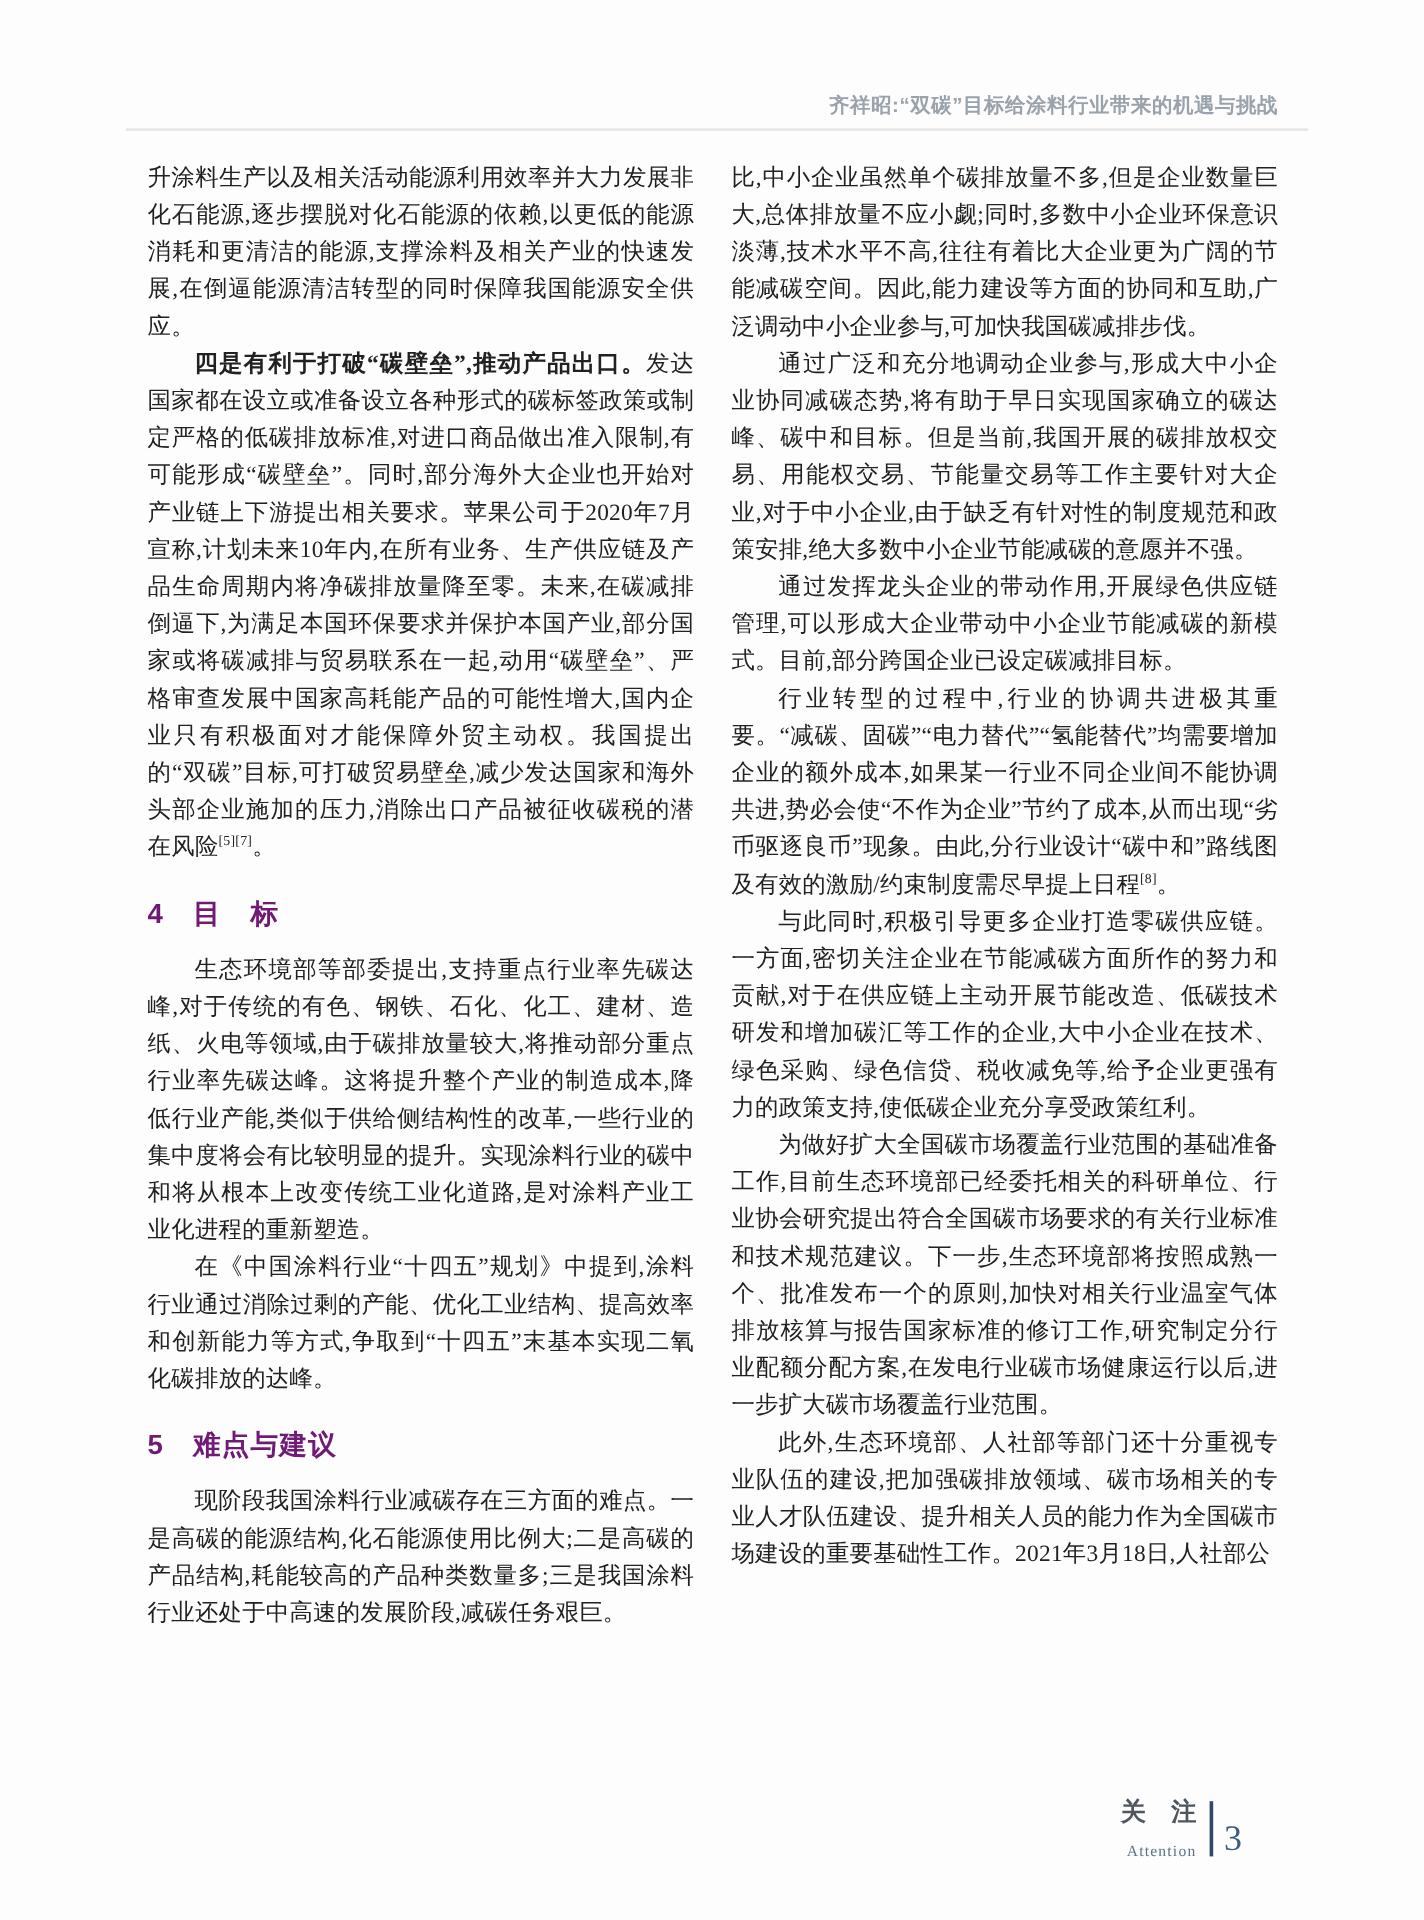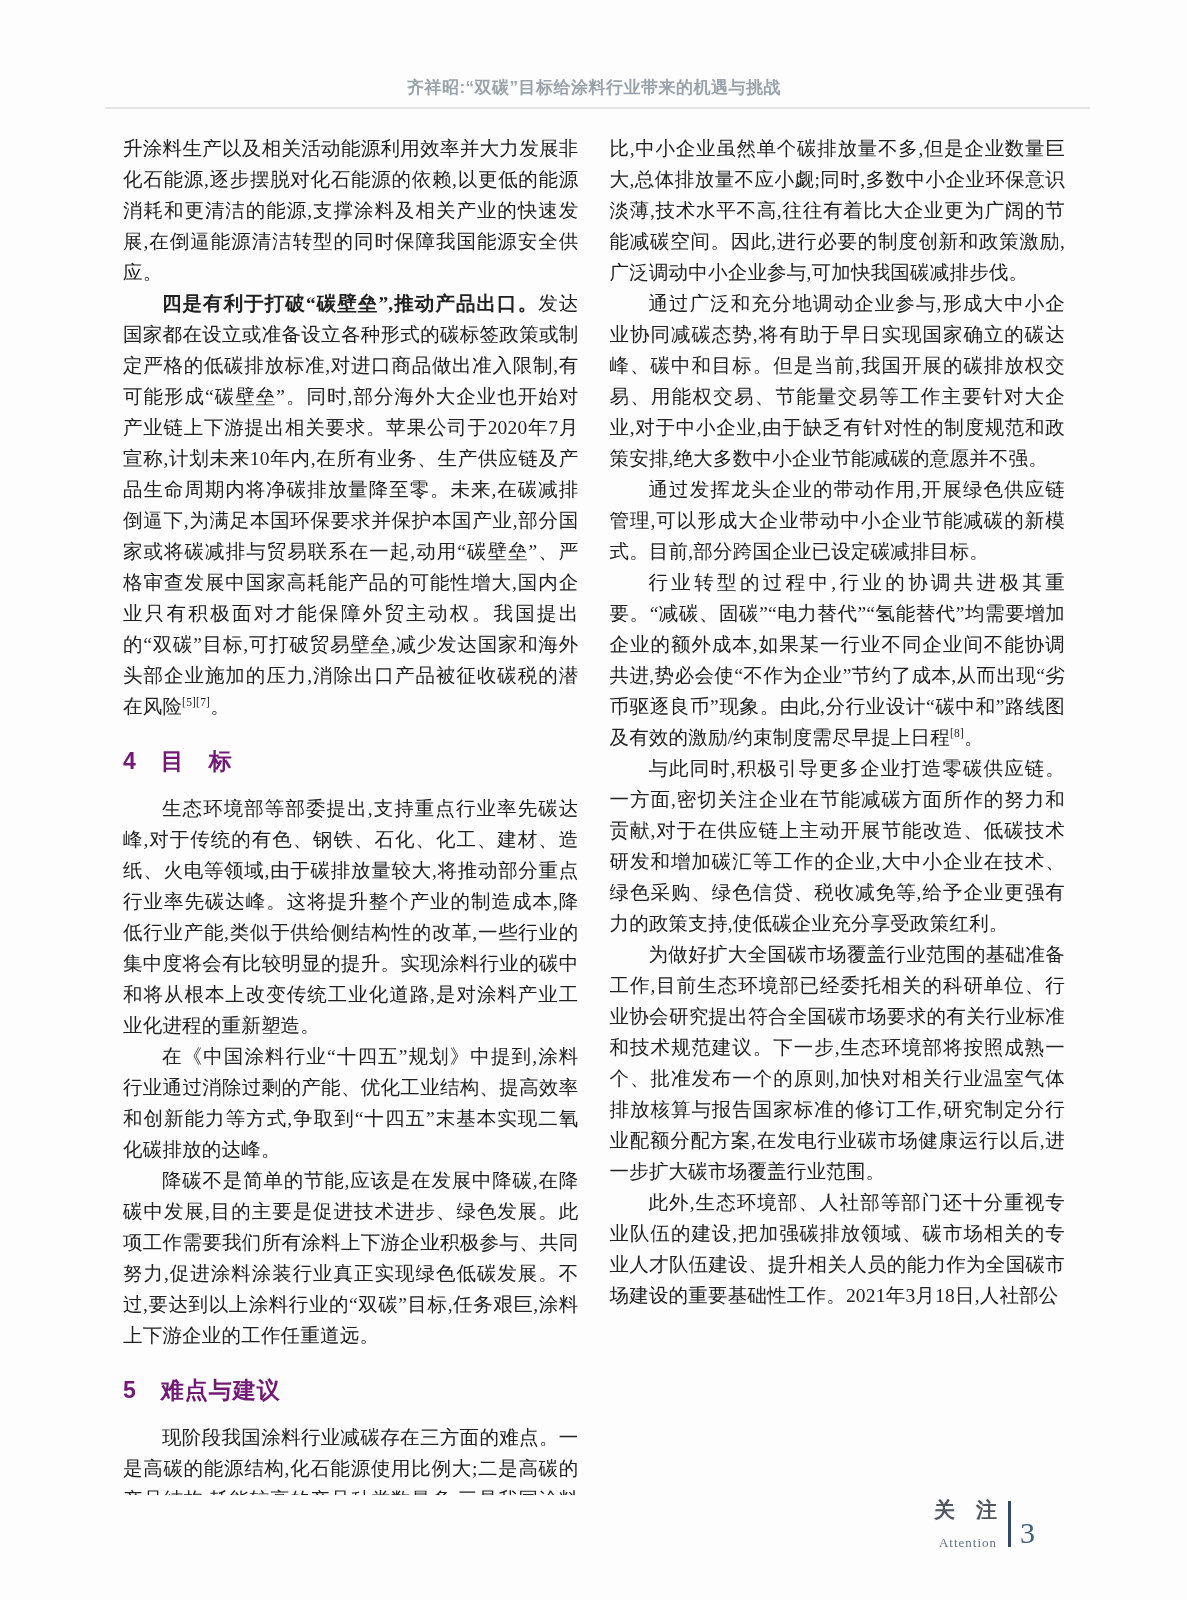--- a/index.html
+++ b/index.html
@@ -10,21 +10,21 @@
     background: #fdfdfd;
     overflow: hidden;
     font-family: "Liberation Serif", "DejaVu Serif", serif;
     color: #212121;
   }
   .running-header {
     position: absolute;
     top: 76px;
     right: 122px;
     left: 123px;
-    text-align: center;
+    text-align: right;
     font-family: "Liberation Sans", "DejaVu Sans", sans-serif;
     font-size: 17px;
     font-weight: 600;
     letter-spacing: 0.5px;
     color: #9aa3ac;
   }
   .header-rule {
     position: absolute;
     top: 107px;
     left: 105px;
@@ -113,28 +113,27 @@
   <div class="header-rule"></div>
 
   <div class="columns">
 
     <div class="col">
       <p class="para">升涂料生产以及相关活动能源利用效率并大力发展非化石能源,逐步摆脱对化石能源的依赖,以更低的能源消耗和更清洁的能源,支撑涂料及相关产业的快速发展,在倒逼能源清洁转型的同时保障我国能源安全供应。</p>
       <p class="para ind"><span class="bold">四是有利于打破“碳壁垒”,推动产品出口。</span><span>发达国家都在设立或准备设立各种形式的碳标签政策或制定严格的低碳排放标准,对进口商品做出准入限制,有可能形成“碳壁垒”。同时,部分海外大企业也开始对产业链上下游提出相关要求。苹果公司于2020年7月宣称,计划未来10年内,在所有业务、生产供应链及产品生命周期内将净碳排放量降至零。未来,在碳减排倒逼下,为满足本国环保要求并保护本国产业,部分国家或将碳减排与贸易联系在一起,动用“碳壁垒”、严格审查发展中国家高耗能产品的可能性增大,国内企业只有积极面对才能保障外贸主动权。我国提出的“双碳”目标,可打破贸易壁垒,减少发达国家和海外头部企业施加的压力,消除出口产品被征收碳税的潜在风险</span><sup class="cite">[5][7]</sup><span>。</span></p>
       <h2 class="sec"><span class="sec-num">4</span><span class="sec-title">目　标</span></h2>
       <p class="para ind">生态环境部等部委提出,支持重点行业率先碳达峰,对于传统的有色、钢铁、石化、化工、建材、造纸、火电等领域,由于碳排放量较大,将推动部分重点行业率先碳达峰。这将提升整个产业的制造成本,降低行业产能,类似于供给侧结构性的改革,一些行业的集中度将会有比较明显的提升。实现涂料行业的碳中和将从根本上改变传统工业化道路,是对涂料产业工业化进程的重新塑造。</p>
       <p class="para ind">在《中国涂料行业“十四五”规划》中提到,涂料行业通过消除过剩的产能、优化工业结构、提高效率和创新能力等方式,争取到“十四五”末基本实现二氧化碳排放的达峰。</p>
-      <p class="para ind">降碳不是简单的节能,应该是在发展中降碳,在降碳中发展,目的主要是促进技术进步、绿色发展。此项工作需要我们所有涂料上下游企业积极参与、共同努力,促进涂料涂装行业真正实现绿色低碳发展。不过,要达到以上涂料行业的“双碳”目标,任务艰巨,涂料上下游企业的工作任重道远。</p>
       <h2 class="sec"><span class="sec-num">5</span><span class="sec-title">难点与建议</span></h2>
       <p class="para ind">现阶段我国涂料行业减碳存在三方面的难点。一是高碳的能源结构,化石能源使用比例大;二是高碳的产品结构,耗能较高的产品种类数量多;三是我国涂料行业还处于中高速的发展阶段,减碳任务艰巨。</p>
 
     </div>
 
     <div class="col">
-      <p class="para">比,中小企业虽然单个碳排放量不多,但是企业数量巨大,总体排放量不应小觑;同时,多数中小企业环保意识淡薄,技术水平不高,往往有着比大企业更为广阔的节能减碳空间。因此,进行必要的制度创新和政策激励,广泛调动中小企业参与,可加快我国碳减排步伐。</p>
+      <p class="para">比,中小企业虽然单个碳排放量不多,但是企业数量巨大,总体排放量不应小觑;同时,多数中小企业环保意识淡薄,技术水平不高,往往有着比大企业更为广阔的节能减碳空间。因此,能力建设等方面的协同和互助,广泛调动中小企业参与,可加快我国碳减排步伐。</p>
       <p class="para ind">通过广泛和充分地调动企业参与,形成大中小企业协同减碳态势,将有助于早日实现国家确立的碳达峰、碳中和目标。但是当前,我国开展的碳排放权交易、用能权交易、节能量交易等工作主要针对大企业,对于中小企业,由于缺乏有针对性的制度规范和政策安排,绝大多数中小企业节能减碳的意愿并不强。</p>
       <p class="para ind">通过发挥龙头企业的带动作用,开展绿色供应链管理,可以形成大企业带动中小企业节能减碳的新模式。目前,部分跨国企业已设定碳减排目标。</p>
       <p class="para ind"><span>行业转型的过程中,行业的协调共进极其重要。“减碳、固碳”“电力替代”“氢能替代”均需要增加企业的额外成本,如果某一行业不同企业间不能协调共进,势必会使“不作为企业”节约了成本,从而出现“劣币驱逐良币”现象。由此,分行业设计“碳中和”路线图及有效的激励/约束制度需尽早提上日程</span><sup class="cite">[8]</sup><span>。</span></p>
       <p class="para ind">与此同时,积极引导更多企业打造零碳供应链。一方面,密切关注企业在节能减碳方面所作的努力和贡献,对于在供应链上主动开展节能改造、低碳技术研发和增加碳汇等工作的企业,大中小企业在技术、绿色采购、绿色信贷、税收减免等,给予企业更强有力的政策支持,使低碳企业充分享受政策红利。</p>
       <p class="para ind">为做好扩大全国碳市场覆盖行业范围的基础准备工作,目前生态环境部已经委托相关的科研单位、行业协会研究提出符合全国碳市场要求的有关行业标准和技术规范建议。下一步,生态环境部将按照成熟一个、批准发布一个的原则,加快对相关行业温室气体排放核算与报告国家标准的修订工作,研究制定分行业配额分配方案,在发电行业碳市场健康运行以后,进一步扩大碳市场覆盖行业范围。</p>
       <p class="para ind">此外,生态环境部、人社部等部门还十分重视专业队伍的建设,把加强碳排放领域、碳市场相关的专业人才队伍建设、提升相关人员的能力作为全国碳市场建设的重要基础性工作。2021年3月18日,人社部公</p>
     </div>
 
   </div>
 

